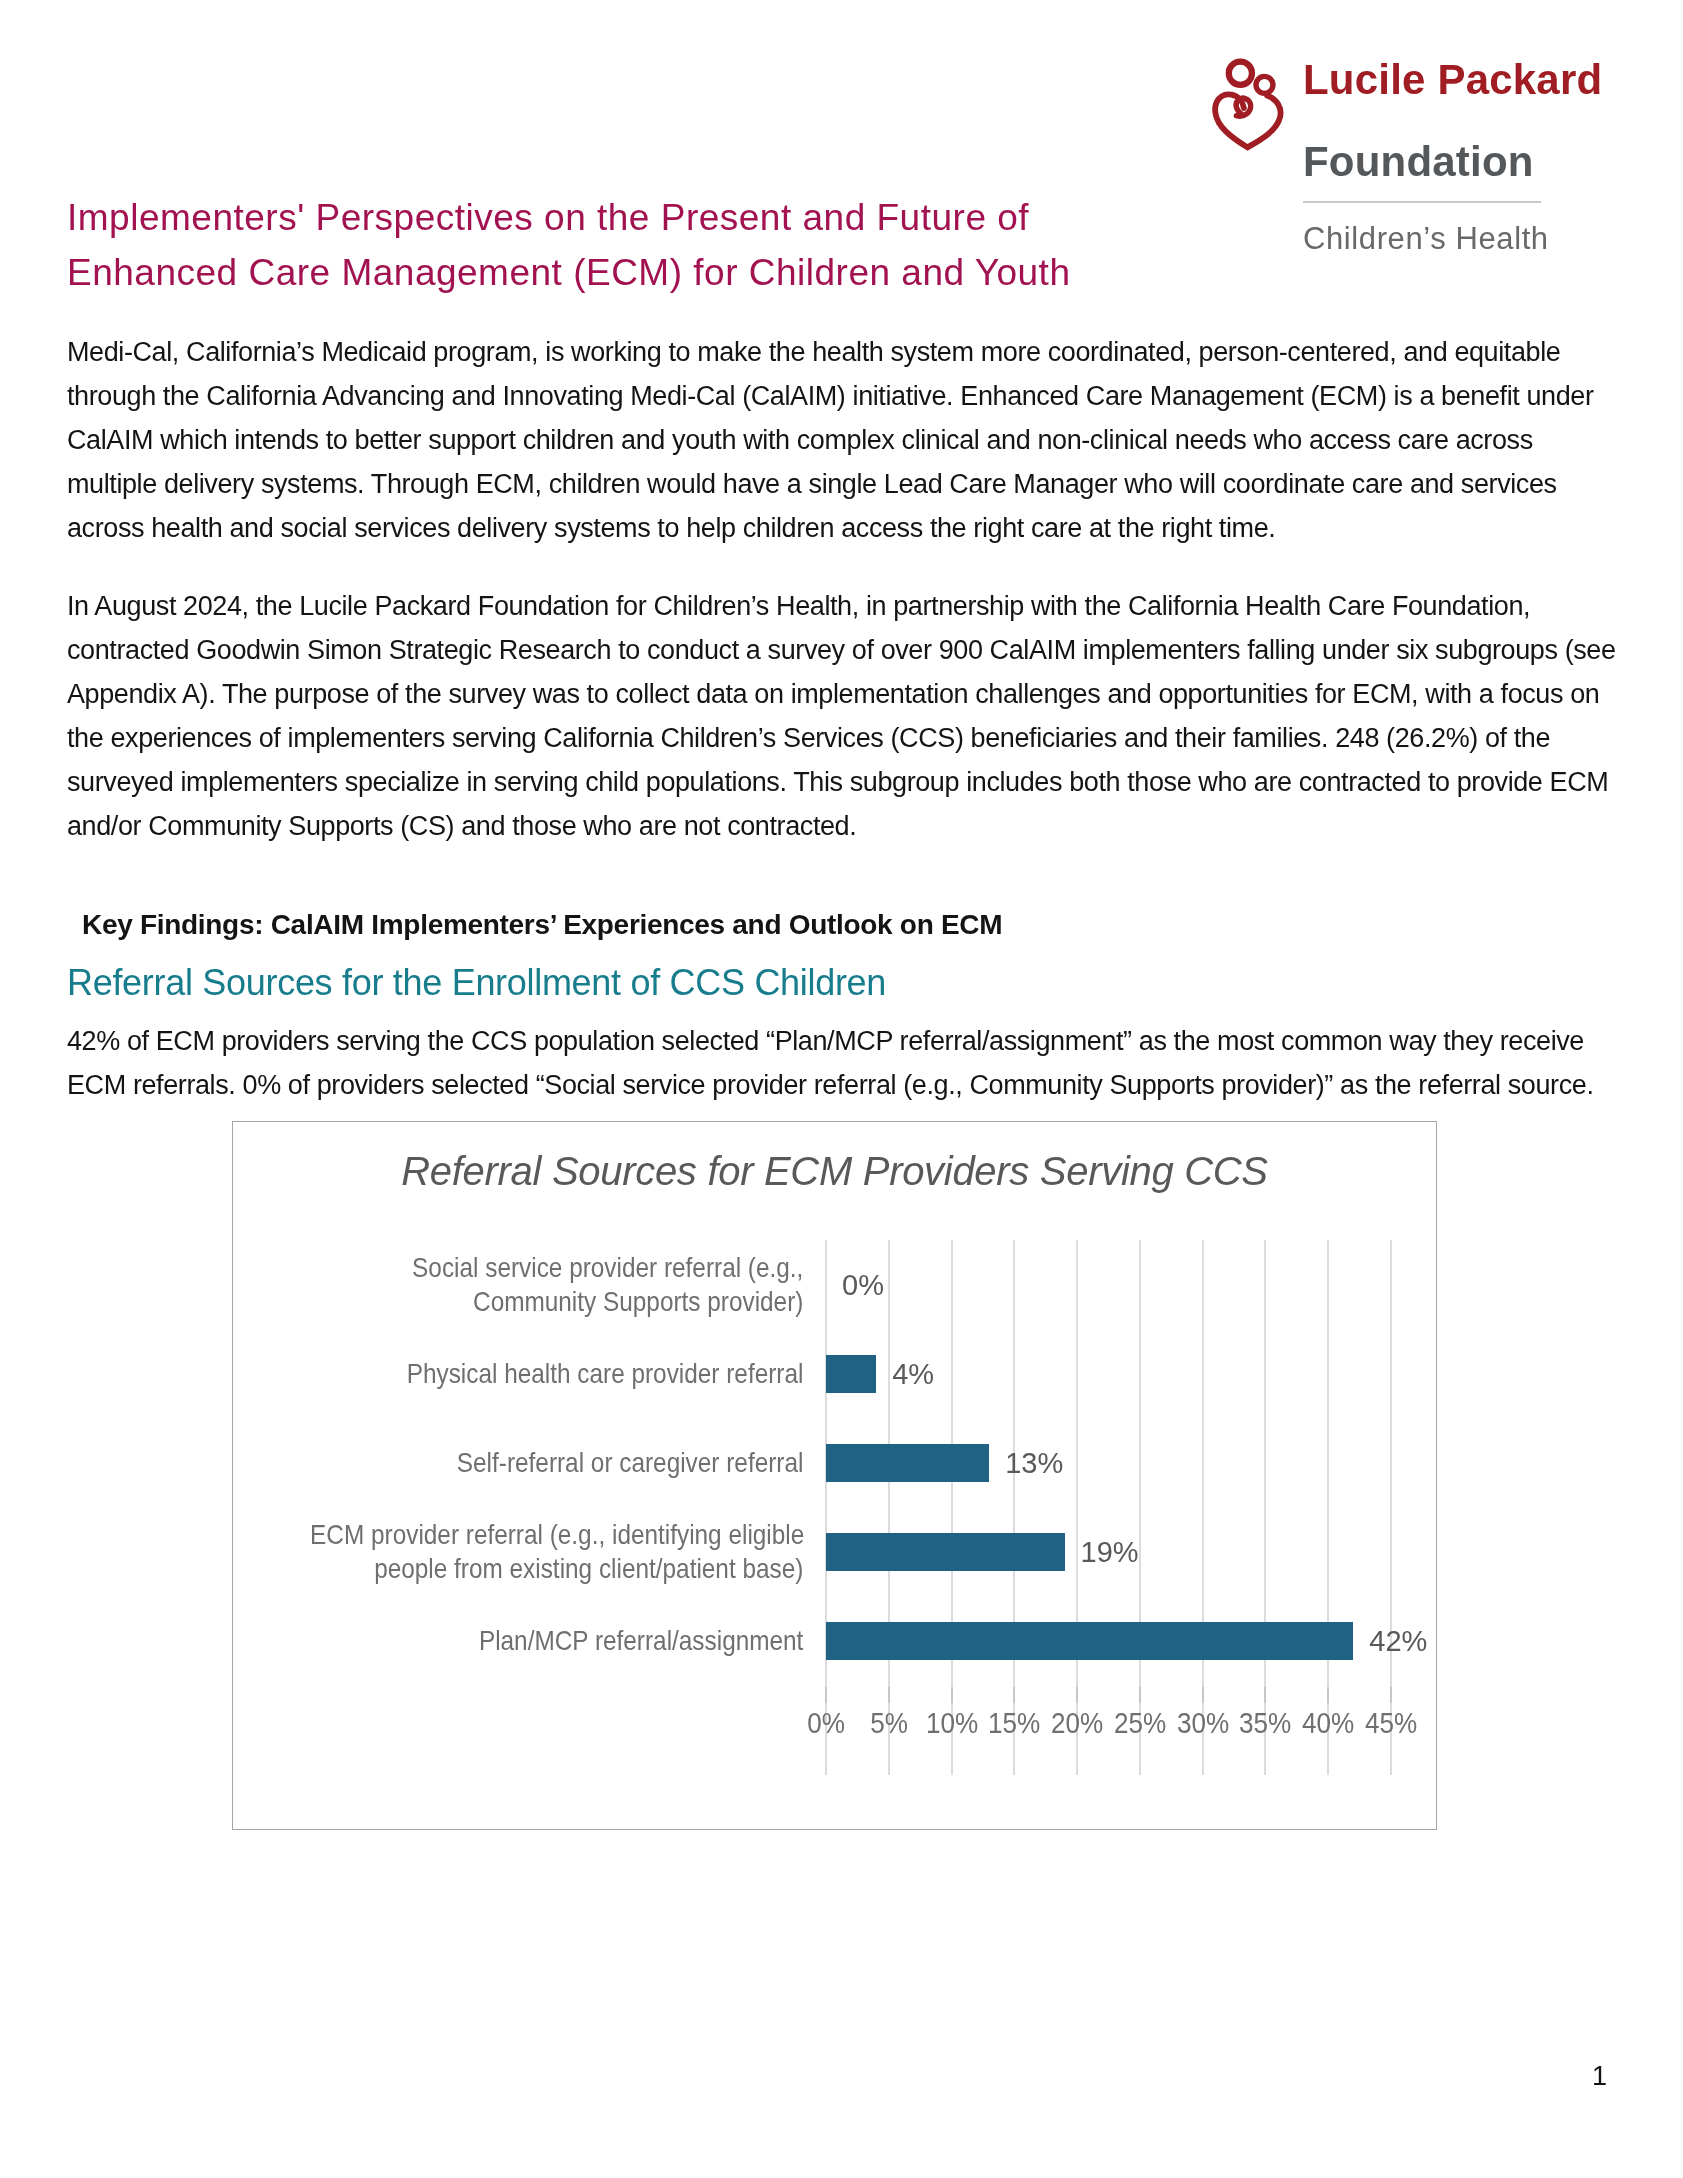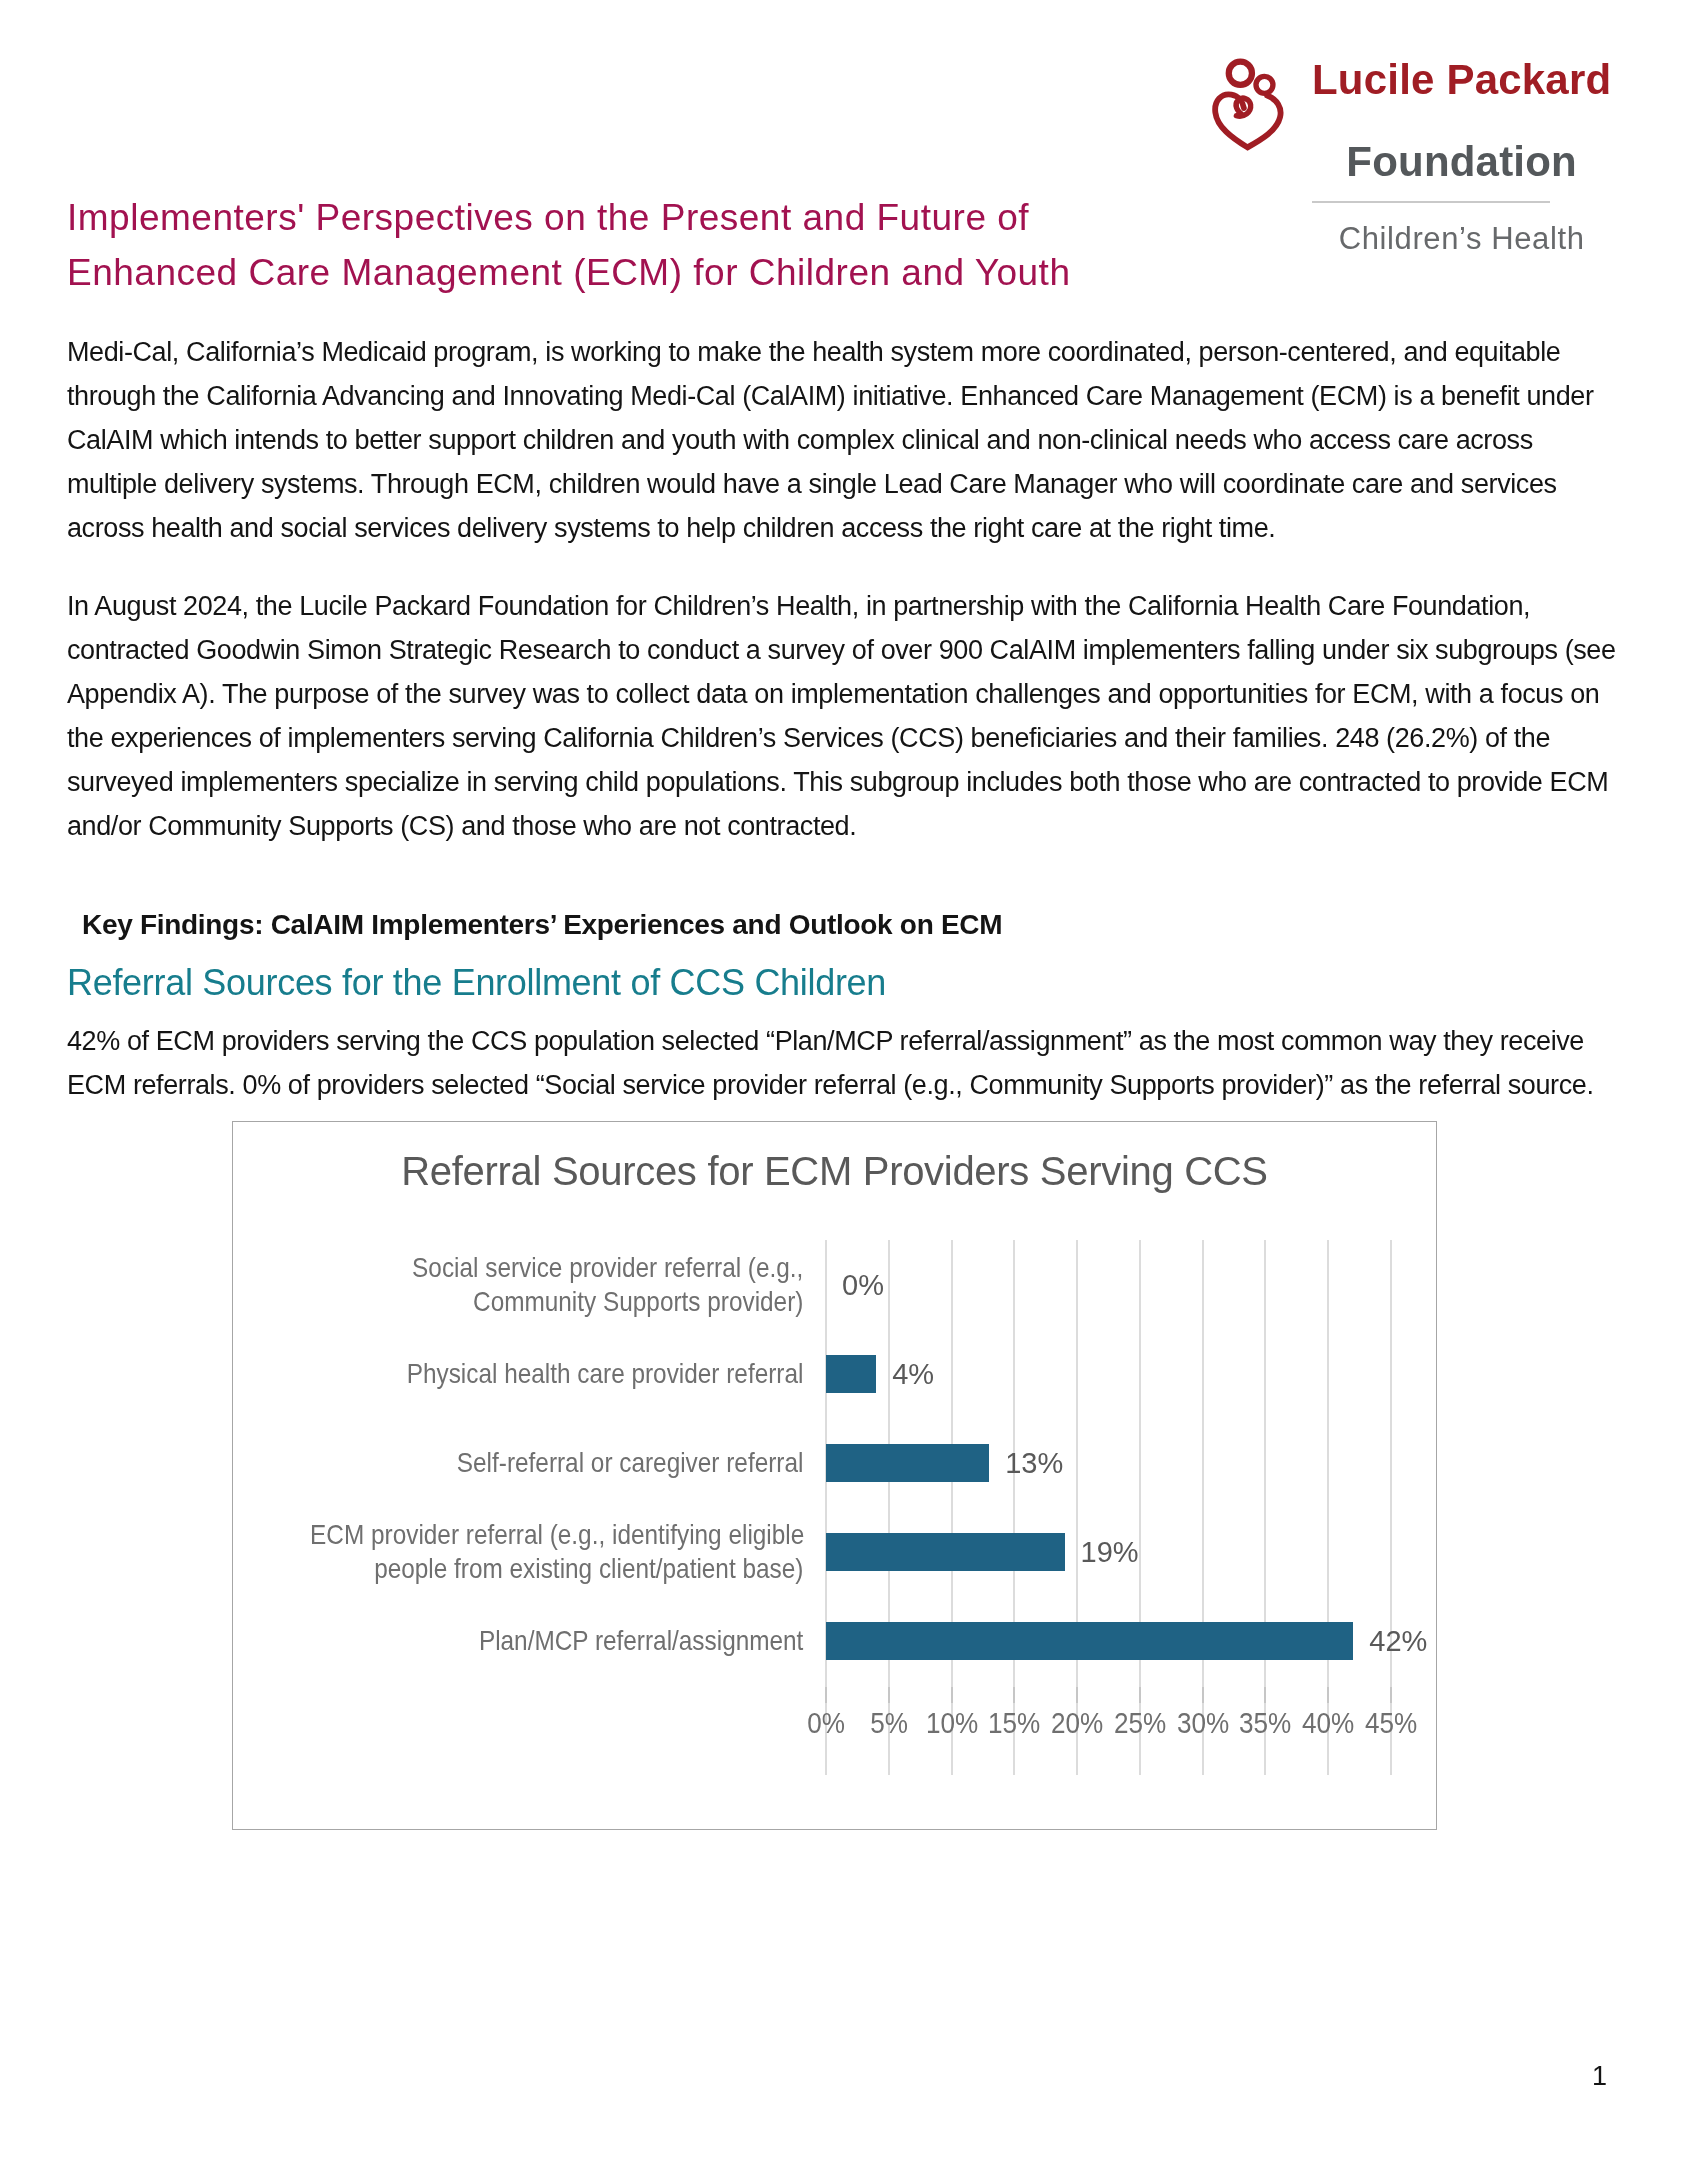--- a/index.html
+++ b/index.html
@@ -8,21 +8,21 @@
     width:1683px; height:2178px;
     background:#ffffff;
     font-family:"Liberation Sans", sans-serif;
     color:#1a1a1a;
     box-sizing:border-box;
     padding:0 67px;
     overflow:hidden;
   }
 
   
-  .logo { position:absolute; top:55px; left:1210px; display:flex; gap:27px;text-align:center; }
+  .logo { position:absolute; top:55px; left:1210px; display:flex; gap:18px; }
   .logo svg { display:block; }
   .logo-text { padding-top:2px; }
   .logo-name-red  { font-size:42px; line-height:46px; font-weight:600; color:#A01D24; letter-spacing:0.2px; }
   .logo-name-gray { font-size:42px; line-height:46px; font-weight:600; color:#54585B; letter-spacing:0.2px;margin-top:36px; }
   .logo-divider   { width:238px; height:2px; background:#C9C9C9; margin-top:16px; }
   .logo-tagline   { margin-top:18px; font-size:31px; color:#67696B; letter-spacing:0.6px; }
 
   
   h1 { margin:0; padding-top:190px; font-weight:400; }
   h1 .tl { display:block; font-size:37px; line-height:55px; color:#A21250; letter-spacing:0.5px; }
@@ -45,20 +45,21 @@
     border:1.5px solid #A6A6A6;
     box-sizing:border-box;
     background:#ffffff;
   }
   .chart-title {
     margin-top:26px;
     text-align:center;
     font-size:40px; line-height:46px;
     color:#595959;
     letter-spacing:-0.3px;
+    font-style:italic;
   }
   .chart-plot { position:relative; margin-top:46px; }
   .gridlines { position:absolute; left:593px; top:0; width:565px; height:535px; }
   .gridline  { position:absolute; top:0; bottom:0; width:2px; margin-left:-1px; background:#DCDCDC; }
 
   .chart-row { position:relative; z-index:1; display:flex; height:89px; align-items:center; }
   .row-label {
     width:593px; box-sizing:border-box; padding-right:26px;
     text-align:right;
     font-size:28px; line-height:34px;

